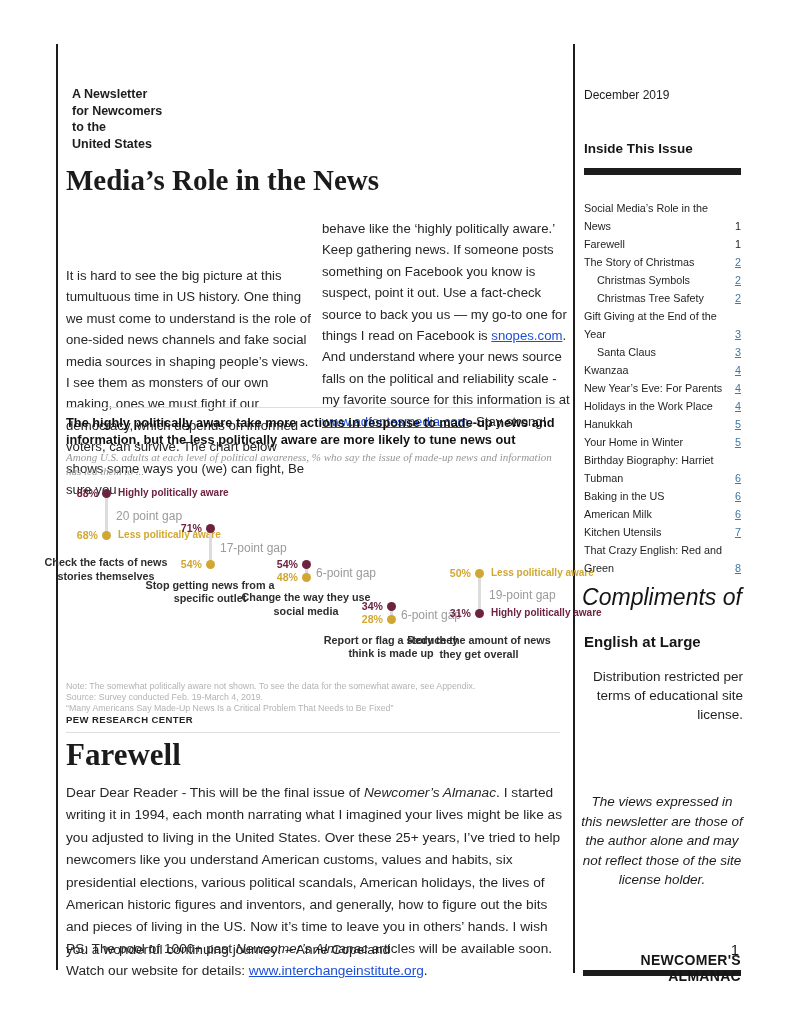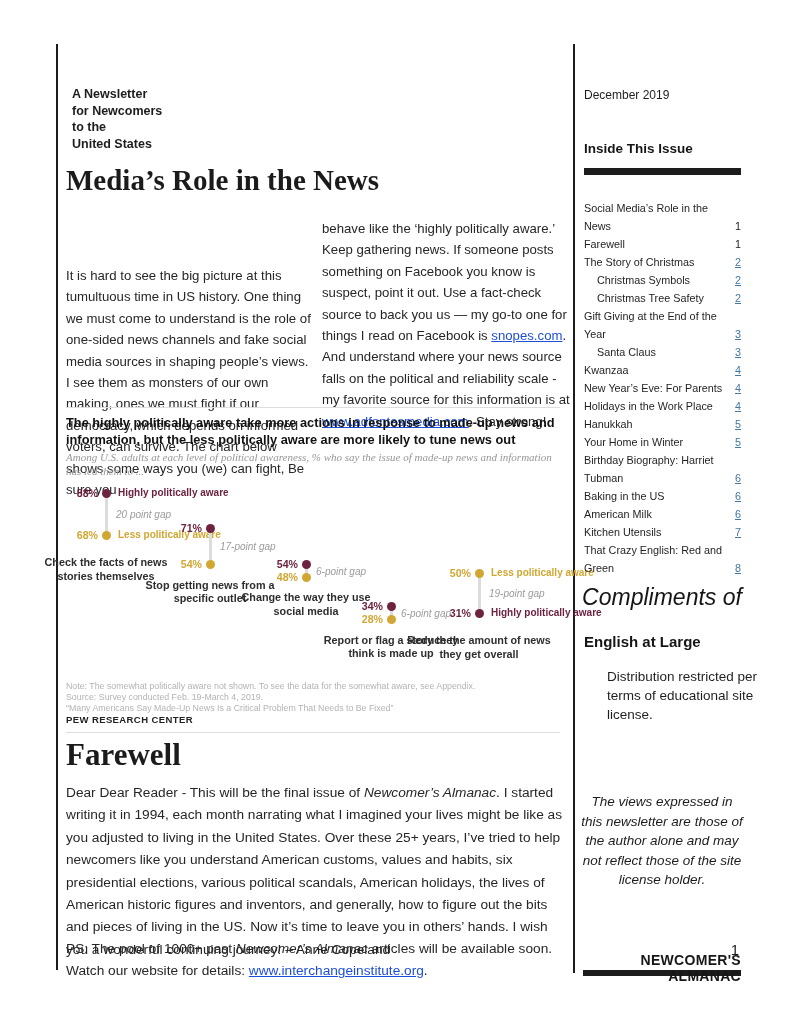--- a/index.html
+++ b/index.html
@@ -27,21 +27,21 @@
   
   .chart-rule{left:66px;height:1px;width:494px;background:#dedede;}
   .chart-title{left:66px;top:414px;width:498px;font-size:12.8px;font-weight:bold;
                line-height:17px;color:#121212;}
   .chart-subtitle{left:66px;top:450px;width:490px;font-family:"Liberation Serif",serif;
                   font-style:italic;font-size:11px;line-height:14px;color:#979797;}
   .chart-plot{left:66px;top:479px;width:500px;height:202px;}
   .dot{position:absolute;width:9px;height:9px;border-radius:50%;}
   .connector{position:absolute;width:3px;background:#dcdcdc;}
   .pct{position:absolute;width:52px;text-align:right;font-size:10.6px;font-weight:bold;}
-  .gap-label{position:absolute;font-style:italic;font-size:10px;color:#9b9b9b;white-space:nowrap;}
+  .gap-label{position:absolute;font-size:12px;color:#9b9b9b;white-space:nowrap;}
   .series-label{position:absolute;width:112px;font-size:10px;line-height:11.5px;font-weight:bold;}
   .cat-label{position:absolute;width:152px;text-align:center;font-size:10.8px;
              line-height:13.5px;font-weight:600;color:#2e2e2e;}
   .chart-notes{left:66px;top:681px;width:480px;font-size:8.8px;line-height:11px;color:#b3b3b3;}
   .chart-brand{left:66px;top:714px;font-size:9.5px;font-weight:bold;letter-spacing:.4px;color:#222;}
 
   
   .farewell-title{left:66px;top:737px;font-family:"Liberation Serif",serif;font-weight:bold;
                   font-size:31px;color:#1b1b1b;}
   .farewell-body{left:66px;top:782px;width:502px;font-size:13.7px;line-height:22.4px;color:#262626;}
@@ -53,21 +53,21 @@
   .side-bar{left:584px;top:168px;width:157px;height:7px;background:#1c1c1c;}
   .toc{left:584px;top:199px;width:157px;font-size:10.8px;line-height:18px;color:#1f1f1f;}
   .toc-row{display:flex;align-items:flex-end;}
   .toc-title{flex:1;}
   .toc-title.ind{padding-left:13px;}
   .toc-page{margin-left:4px;}
   a.toc-link{color:#4077a3;text-decoration:underline;}
   .compliments{left:580px;top:584px;width:164px;text-align:center;font-size:23px;
                font-style:italic;font-weight:500;color:#151515;}
   .side-org{left:584px;top:633px;width:157px;font-size:15px;font-weight:bold;color:#161616;}
-  .side-dist{left:582px;top:667px;width:161px;text-align:left;font-size:13.5px;line-height:19px;color:#1f1f1f;margin-left:25px;}
+  .side-dist{left:582px;top:667px;width:161px;text-align:right;font-size:13.5px;line-height:19px;color:#1f1f1f;}
   .side-disclaimer{left:580px;top:792px;width:164px;text-align:center;font-style:italic;
                    font-weight:500;font-size:13.5px;line-height:19.5px;color:#1c1c1c;}
   .side-pagenum{left:584px;top:941px;width:155px;text-align:right;font-size:15px;color:#1b1b1b;}
   .footer-bar{left:583px;top:970px;width:158px;height:6px;background:#1c1c1c;}
   .footer-brand{left:584px;top:952px;width:157px;text-align:right;font-size:14px;
                 font-weight:bold;letter-spacing:.3px;color:#161616;}
 </style>
 </head>
 <body>
 

